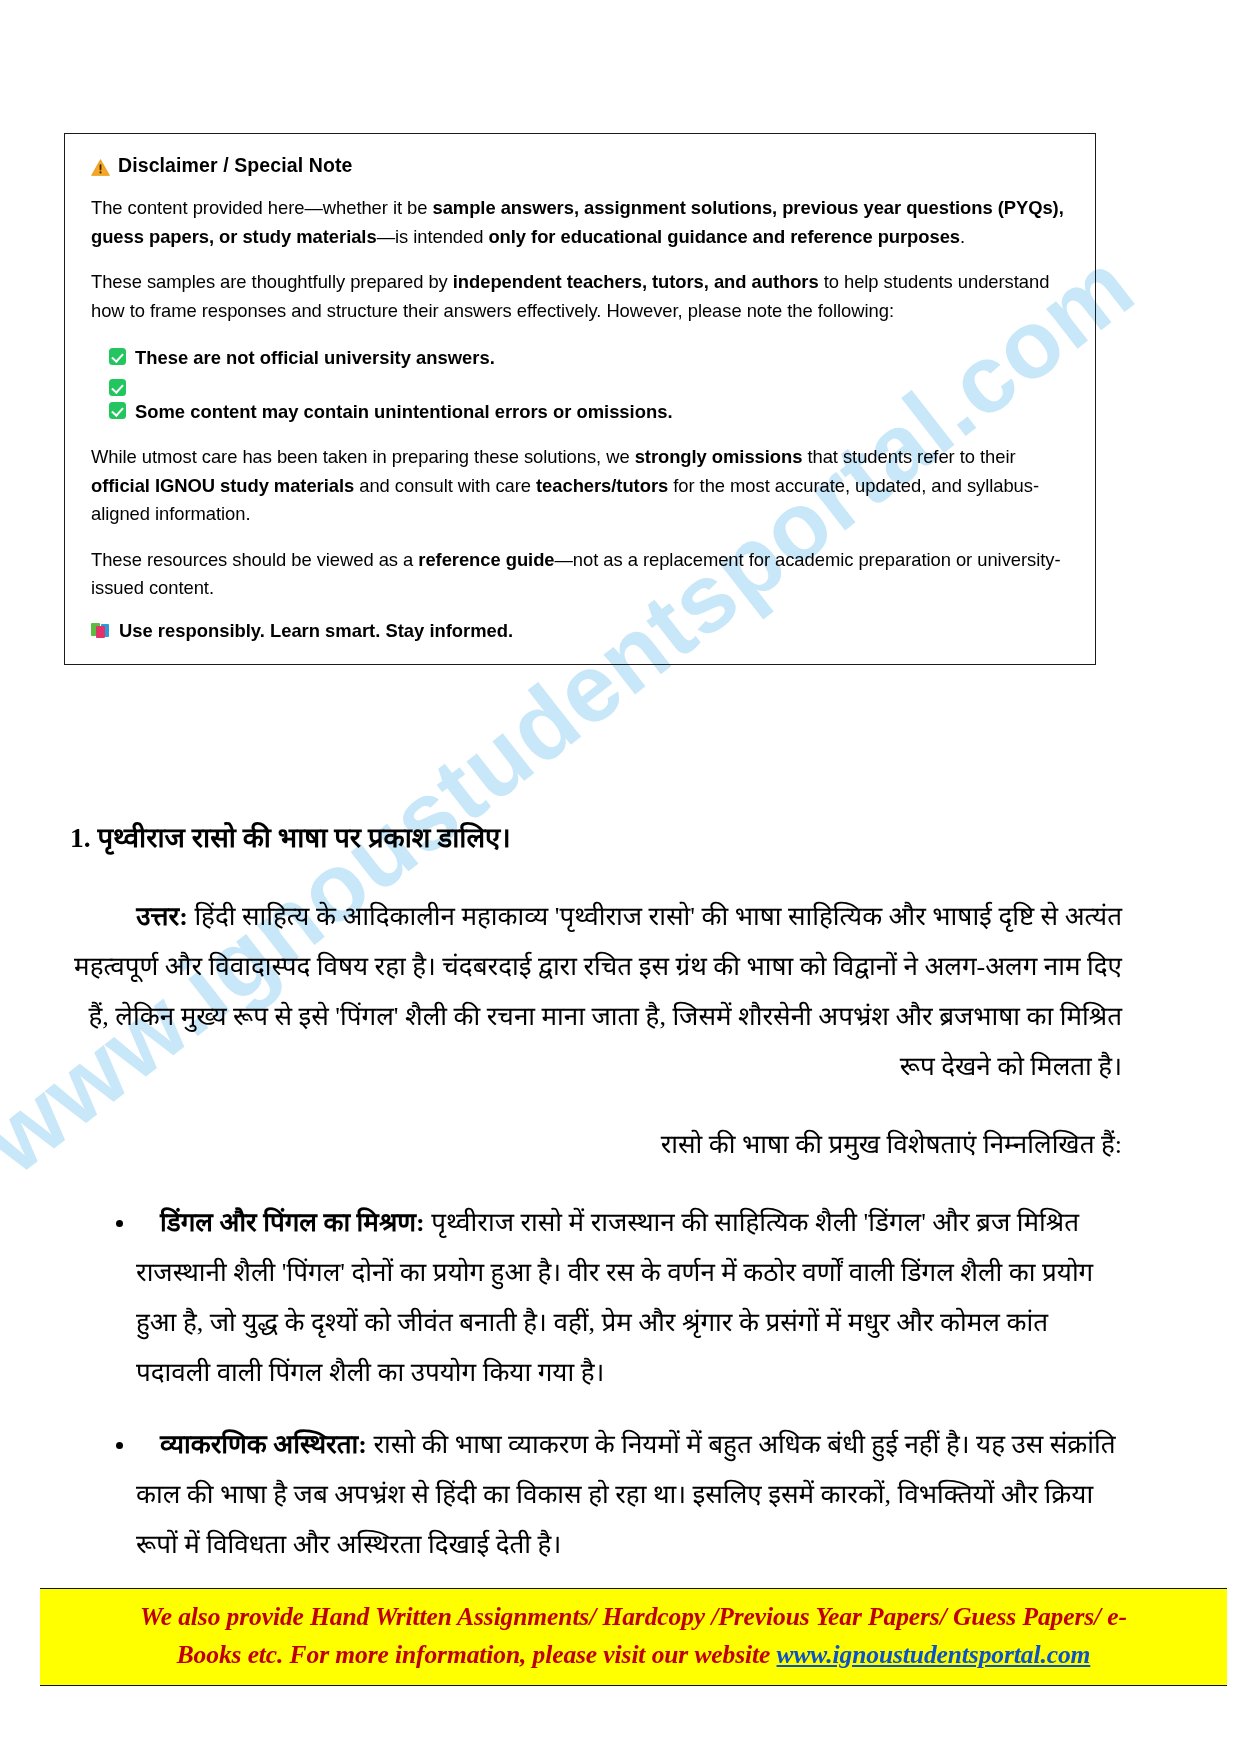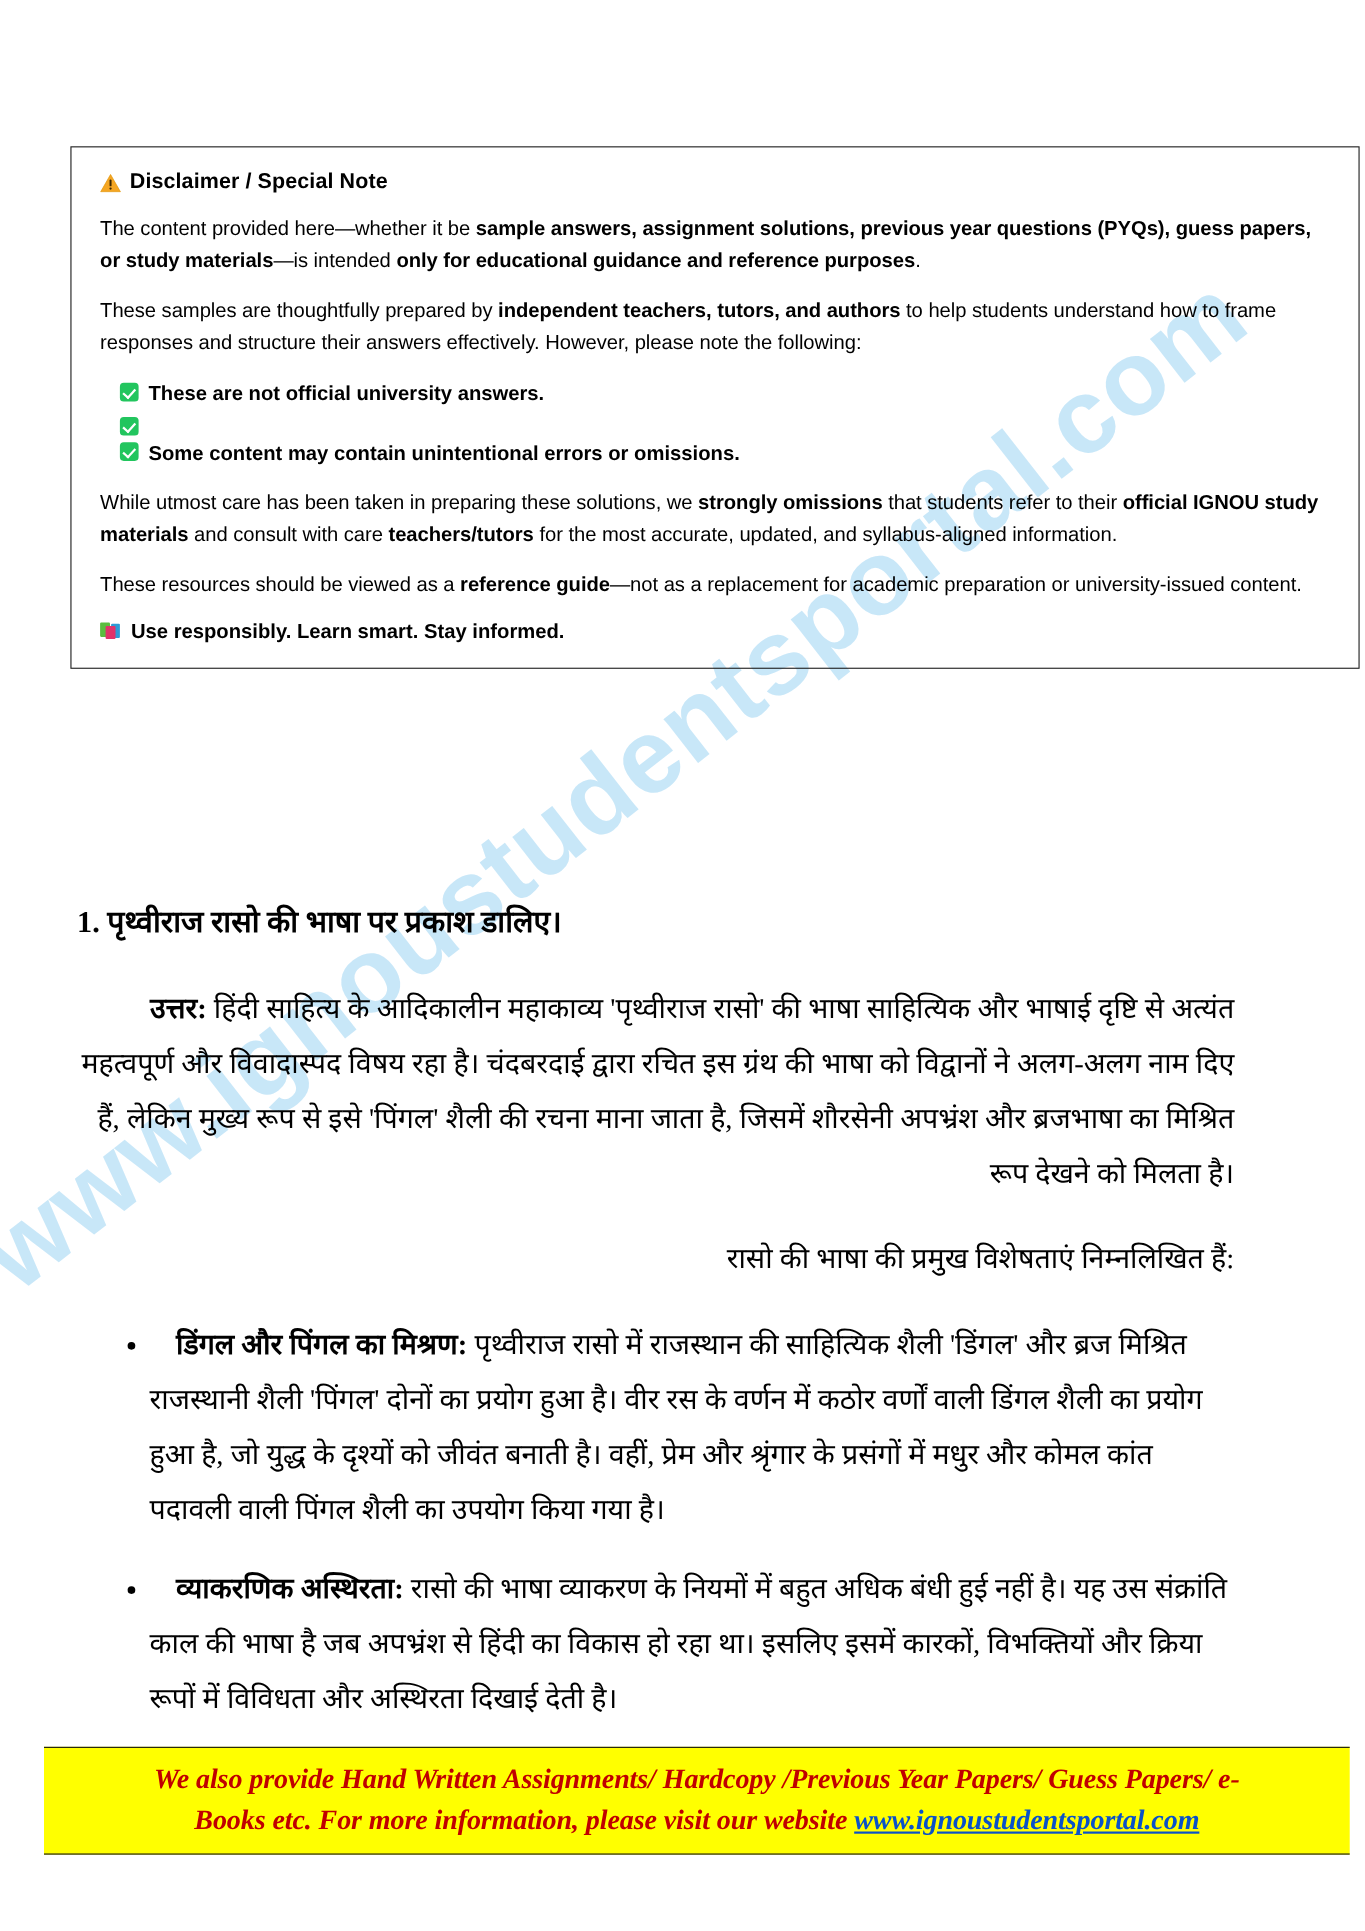--- a/index.html
+++ b/index.html
@@ -39,21 +39,21 @@
     white-space: nowrap;
   }
 
   
   .page { position: relative; z-index: 10; }
 
   #disclaimer-box {
     position: absolute;
     left: 64px;
     top: 133px;
-    width: 1172px;
+    width: 1032px;
     box-sizing: border-box;
     border: 1.6px solid #1b1b1b;
     background: transparent;
     padding: 18px 26px 22px 26px;
   }
   #disclaimer-title {
     font-size: 19.5px;
     font-weight: 700;
     letter-spacing: .1px;
     margin: 2px 0 17px 0;

